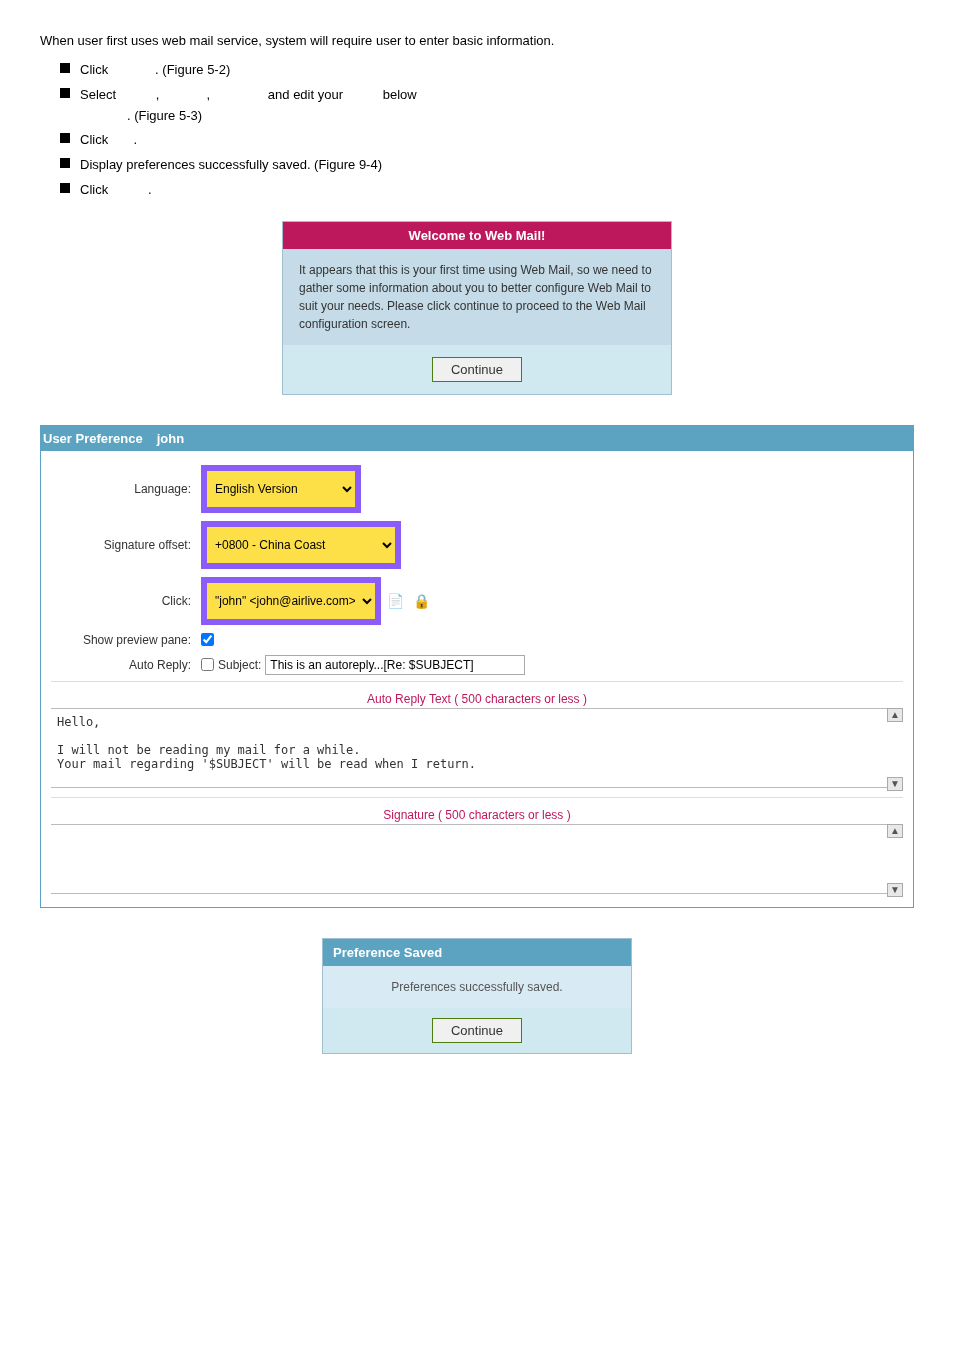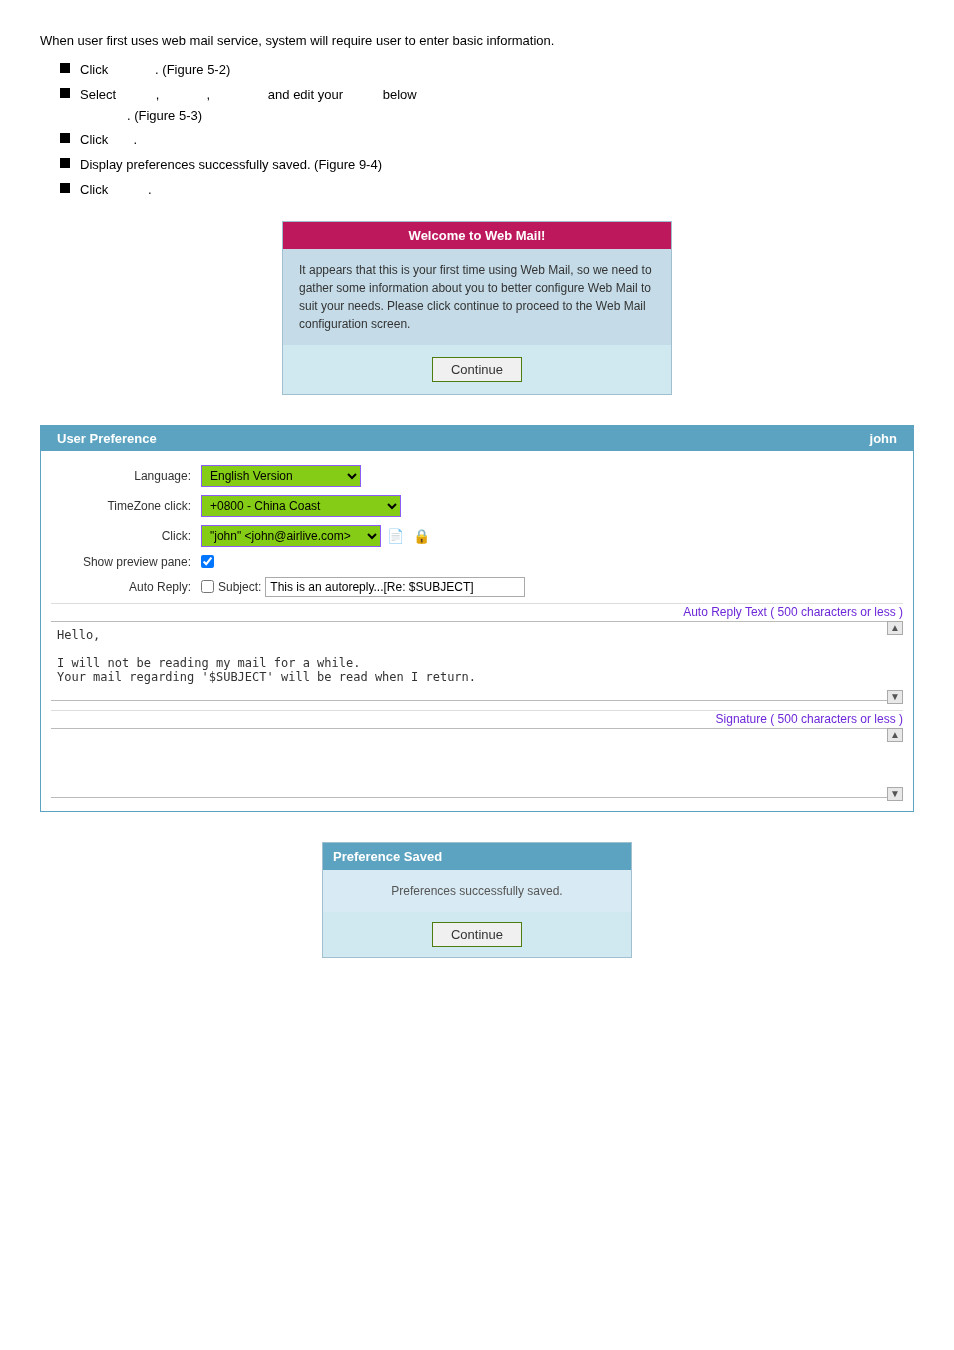--- a/index.html
+++ b/index.html
@@ -80,25 +80,24 @@
     }
 
     
     .user-pref-section {
       margin: 20px 0 30px 0;
       border: 1px solid #5ba3c0;
     }
     .user-pref-header {
       background: #5ba3c0;
       color: #fff;
-      padding: 5px 16px;
+      padding: 5px 2px;
       font-size: 13px;
       font-weight: bold;
       display: flex;
-      justify-content: space-between;
       align-items: center;
       gap: 14px;
     }
     .user-pref-body {
       background: #fff;
       padding: 14px 10px 10px 10px;
     }
     .pref-row {
       display: flex;
       align-items: center;
@@ -112,23 +111,23 @@
       font-size: 12px;
       flex-shrink: 0;
     }
     .pref-field {
       display: flex;
       align-items: center;
       gap: 4px;
     }
     select.pref-select {
       font-size: 12px;
-      padding: 2px 4px;
-      border: 1px solid #8b5cf6;
-      background: #84cc16;
+      padding: 10px 4px;
+      border: 6px solid #8b5cf6;
+      background: #fde047;
     }
     select.pref-select-lang { width: 160px; }
     select.pref-select-tz { width: 200px; }
     select.pref-select-from { width: 180px; }
 
     .icon-btn {
       display: inline-flex;
       align-items: center;
       justify-content: center;
       width: 22px;
@@ -157,26 +156,26 @@
       color: #333;
     }
     .subject-input {
       font-size: 12px;
       border: 1px solid #aaa;
       padding: 2px 4px;
       width: 260px;
     }
 
     .section-label {
-      text-align: right;
-      font-size: 12px;
-      color: #6d28d9;
+      text-align: center;
+      font-size: 12px;
+      color: #be185d;
       margin: 6px 0 2px 0;
       border-top: 1px solid #ddd;
-      padding-top: 1px;
+      padding-top: 10px;
     }
     .auto-reply-textarea {
       width: 100%;
       height: 80px;
       font-size: 12px;
       font-family: monospace;
       border: 1px solid #bbb;
       border-left: none;
       border-right: none;
       resize: none;
@@ -290,21 +289,21 @@
     <div class="pref-row">
       <span class="pref-label">Language:</span>
       <div class="pref-field">
         <select class="pref-select pref-select-lang">
           <option>English Version</option>
         </select>
       </div>
     </div>
 
     <div class="pref-row">
-      <span class="pref-label">TimeZone click:</span>
+      <span class="pref-label">Signature offset:</span>
       <div class="pref-field">
         <select class="pref-select pref-select-tz">
           <option>+0800 - China Coast</option>
         </select>
       </div>
     </div>
 
     <div class="pref-row">
       <span class="pref-label">Click:</span>
       <div class="pref-field">

